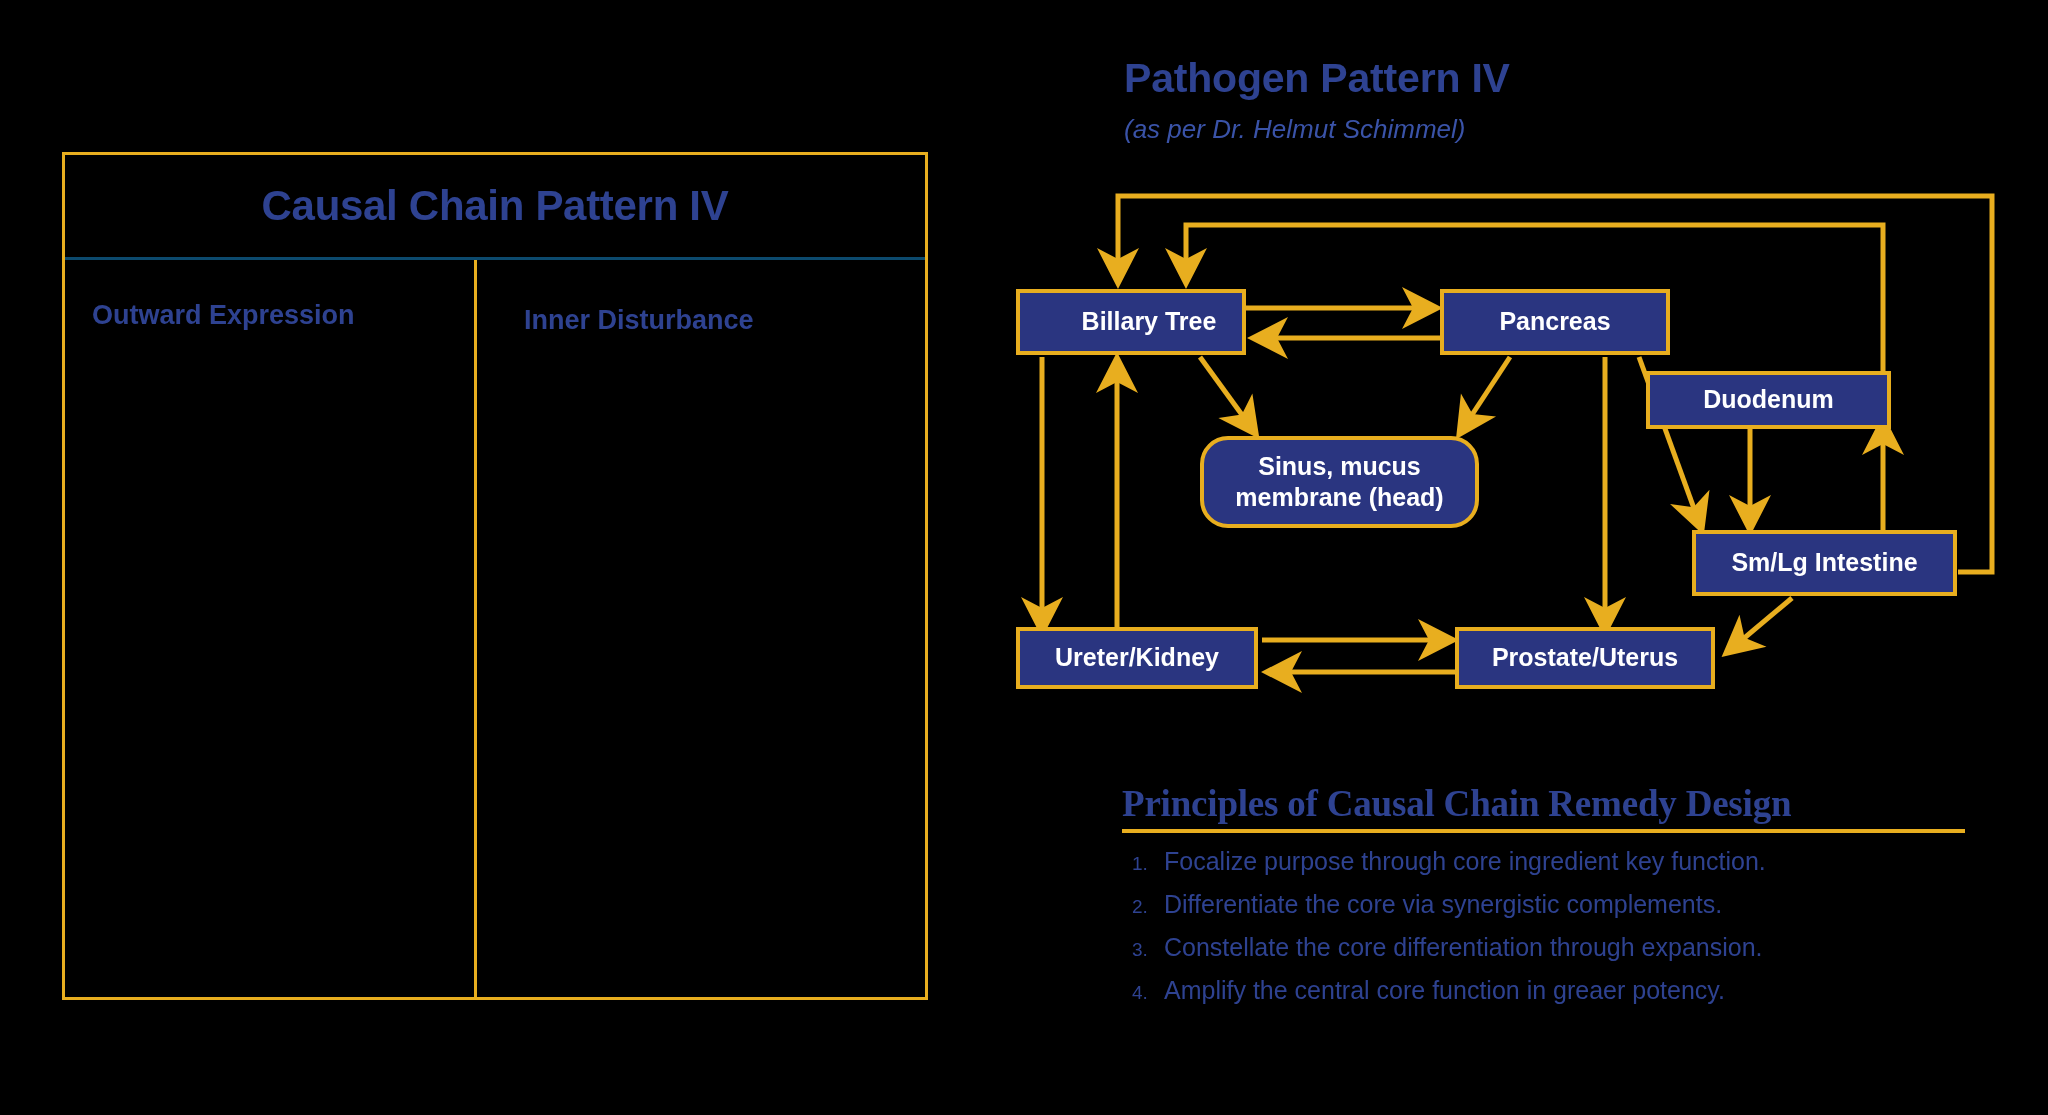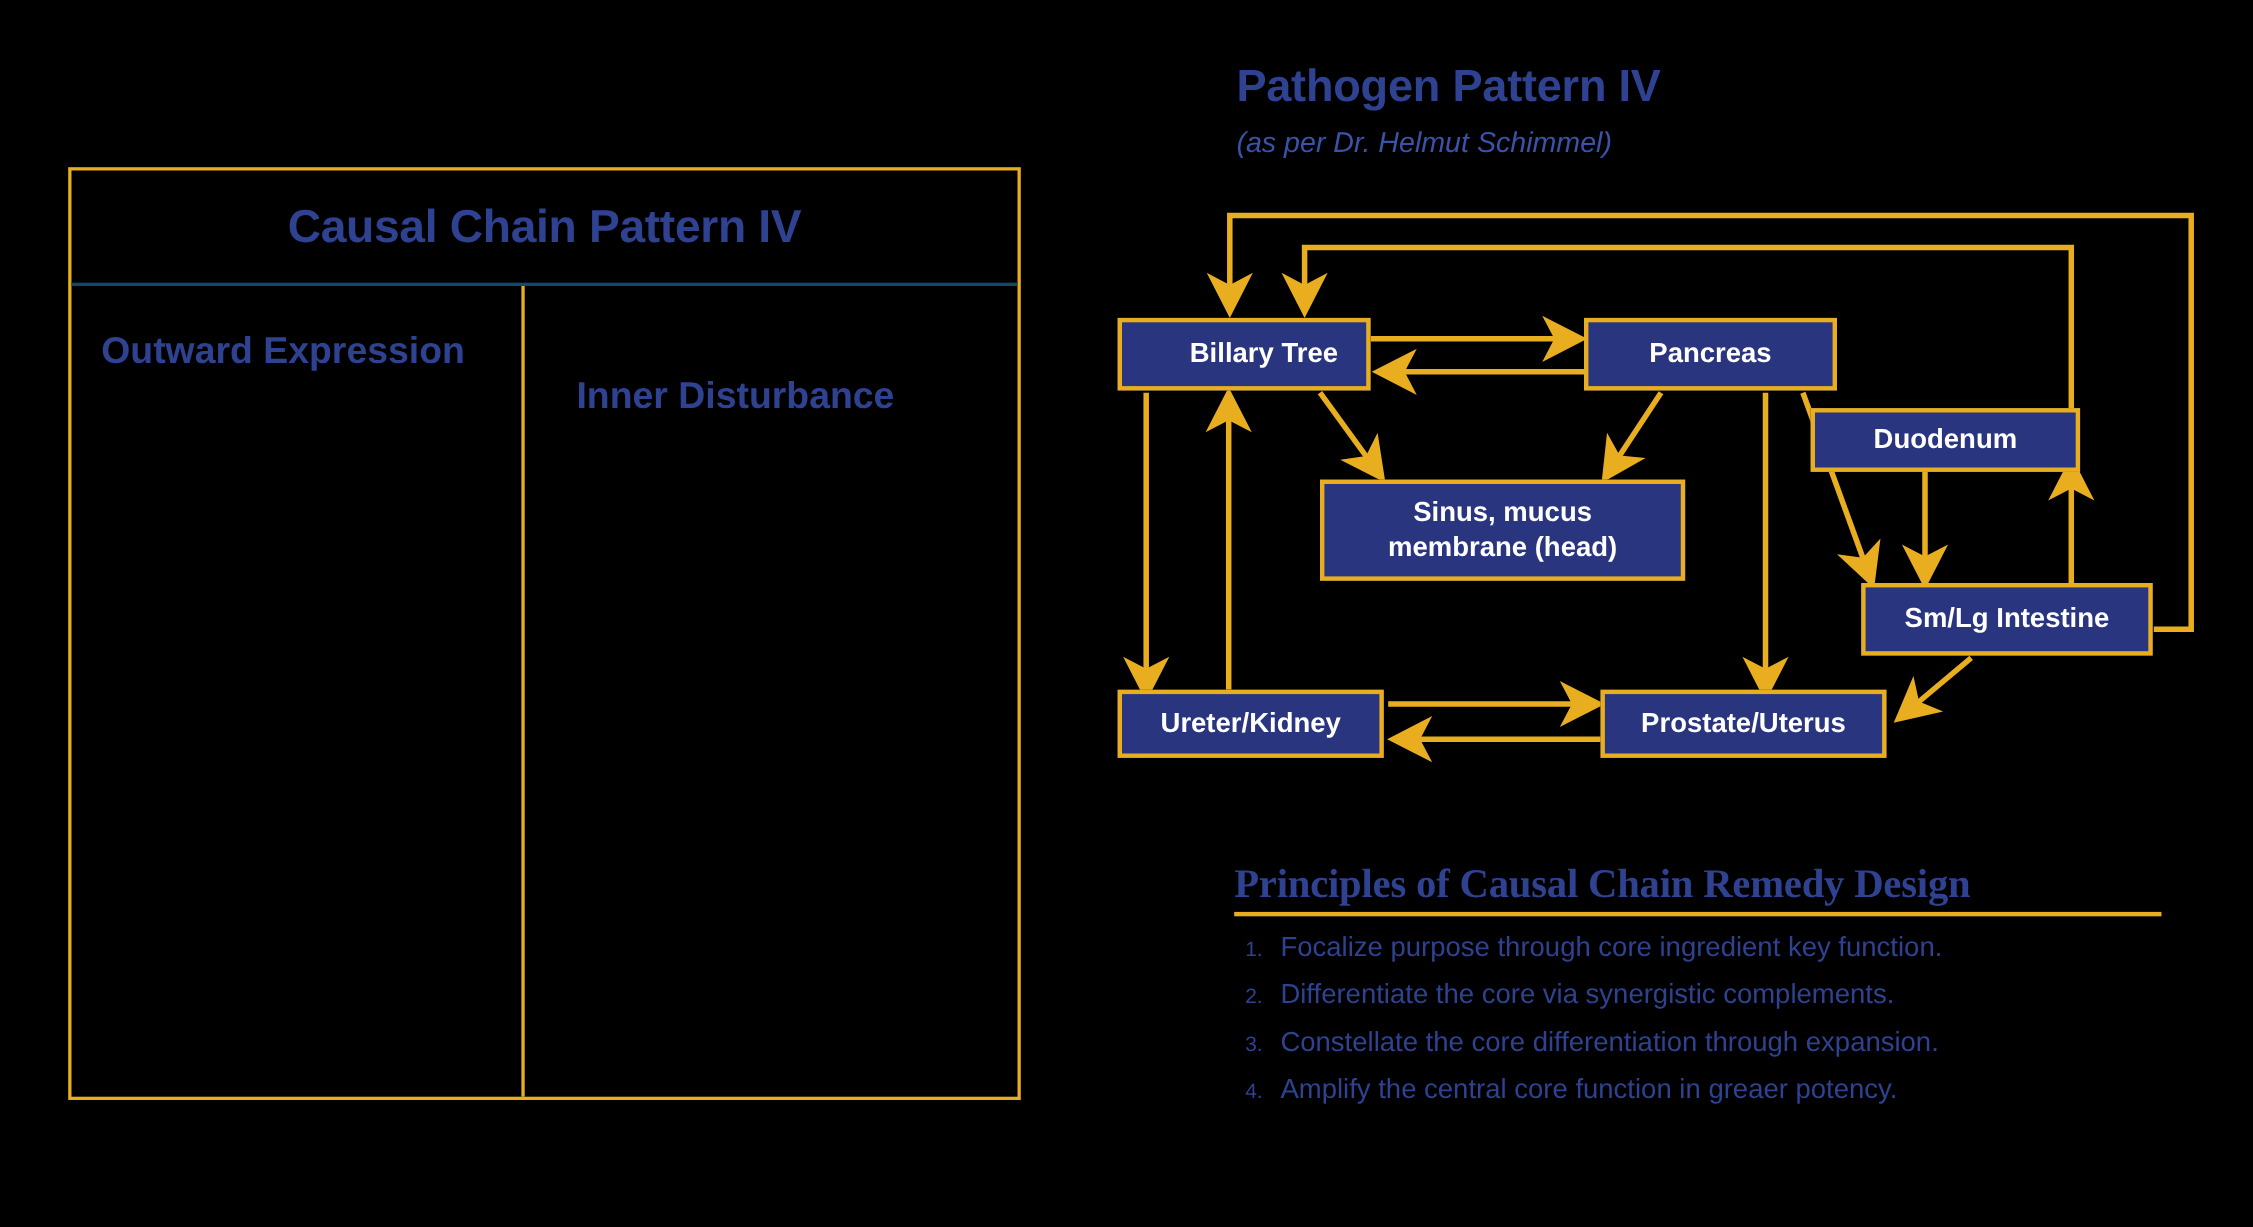--- a/index.html
+++ b/index.html
@@ -55,25 +55,24 @@
   .table-col {
     box-sizing: border-box;
     position: relative;
   }
   .table-col.left-col {
     width: 412px;
     border-right: 3px solid #E8AE1F;
   }
   .table-col.right-col {
     flex: 1;
-    margin-top: 36px;
   }
   .col-header {
     color: #2E4291;
-    font-size: 34px;
+    font-size: 27px;
     font-weight: bold;
     position: absolute;
     white-space: nowrap;
   }
   .left-col .col-header {
     left: 27px;
     top: 40px;
   }
   .right-col .col-header {
     left: 47px;
@@ -226,21 +225,21 @@
 </svg>
 
 <div class="node" style="left:1016px; top:289px; width:230px; height:66px;padding-left:36px;">
   <span>Billary Tree</span>
 </div>
 
 <div class="node" style="left:1440px; top:289px; width:230px; height:66px;">
   <span>Pancreas</span>
 </div>
 
-<div class="node" style="left:1200px; top:436px; width:332px; height:92px; white-space:pre-line;">
+<div class="node" style="left:1200px; top:436px; width:279px; height:92px; white-space:pre-line;border-radius:28px;">
   <span style="white-space:pre-line;">Sinus, mucus
 membrane (head)</span>
 </div>
 
 <div class="node" style="left:1646px; top:371px; width:245px; height:58px;">
   <span>Duodenum</span>
 </div>
 
 <div class="node" style="left:1692px; top:530px; width:265px; height:66px;">
   <span>Sm/Lg Intestine</span>

